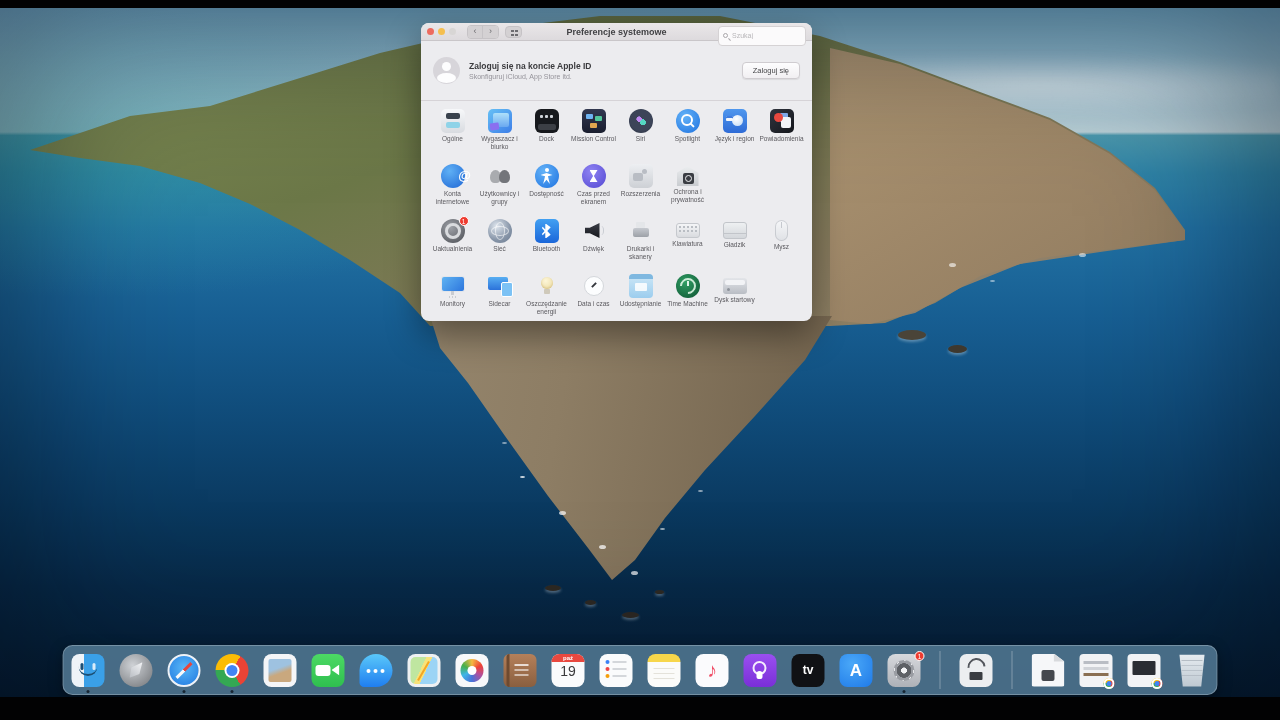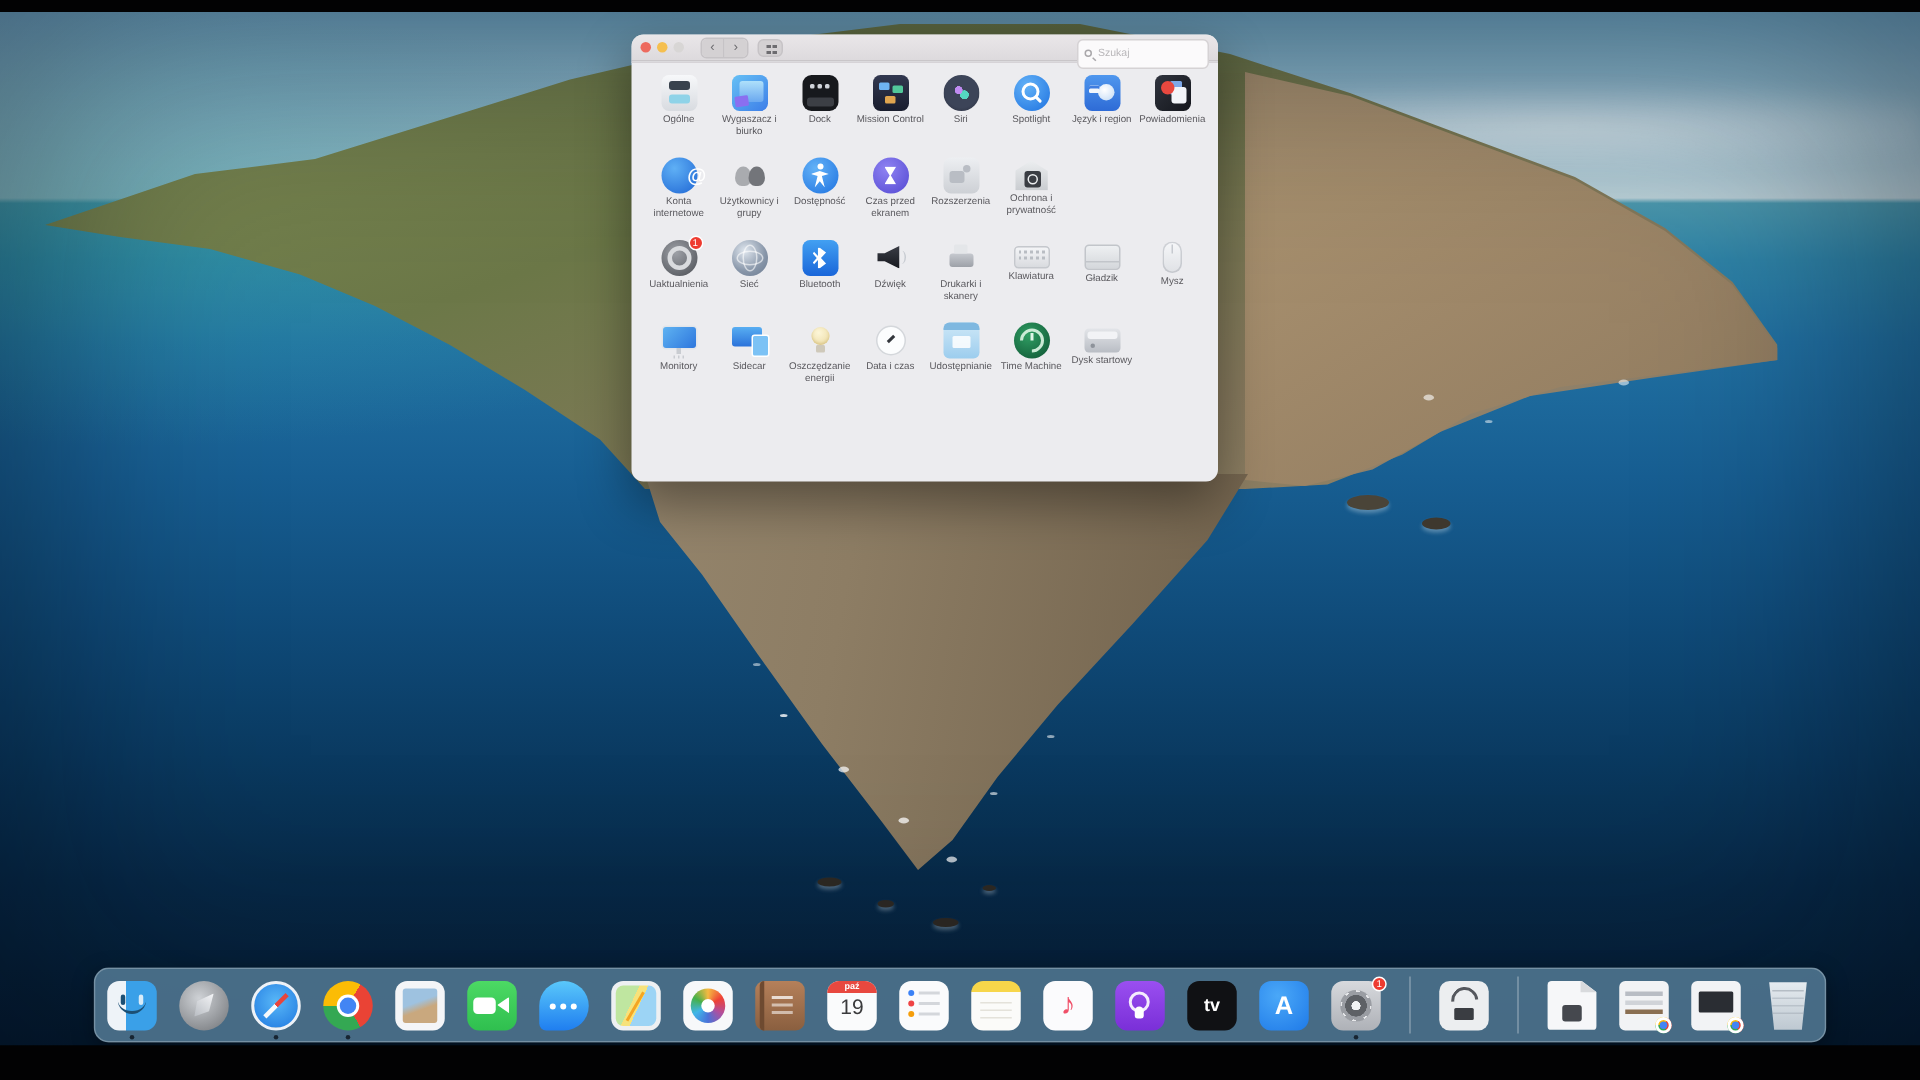--- a/index.html
+++ b/index.html
@@ -331,26 +331,35 @@
         <span class="tl close"></span>
         <span class="tl min"></span>
         <span class="tl zoom"></span>
         <span class="navseg">
           <span class="navbtn">‹</span>
           <span class="navbtn">›</span>
         </span>
         <span class="gridbtn">
             <i></i>
           </span>
+        <span class="wtitle">Preferencje systemowe</span>
         <span class="search">
           <span class="mag"></span>
           <input placeholder="Szukaj" style="">
         </span>
       </div>
 
+      <div class="appleid">
+        <div class="avatar"></div>
+        <div class="aid-text">
+          <div class="aid-title">Zaloguj się na koncie Apple ID</div>
+          <div class="aid-sub">Skonfiguruj iCloud, App Store itd.</div>
+        </div>
+        <div class="aid-btn">Zaloguj się</div>
+      </div>
       <div class="sep"></div>
 
       <div class="grid">
           <div class="pref-row">
             <div class="pref-item">
               <div class="ic ic-general"></div>
               <div class="pref-label">Ogólne</div>
             </div>
             <div class="pref-item">
               <div class="ic ic-desktop"></div>

